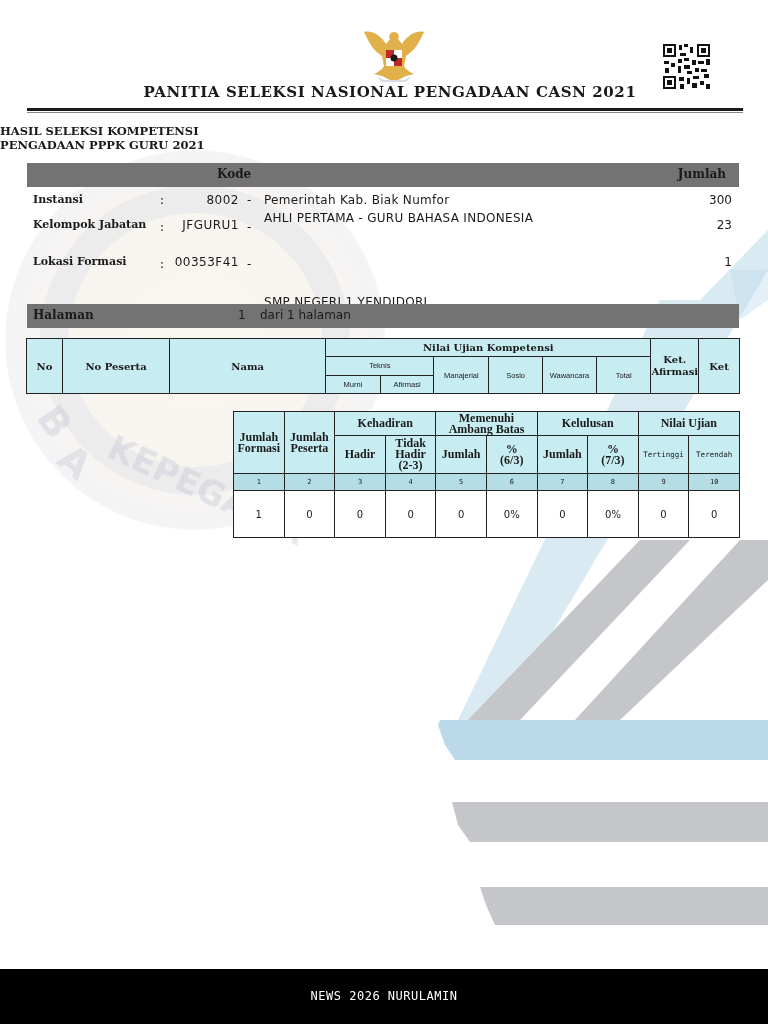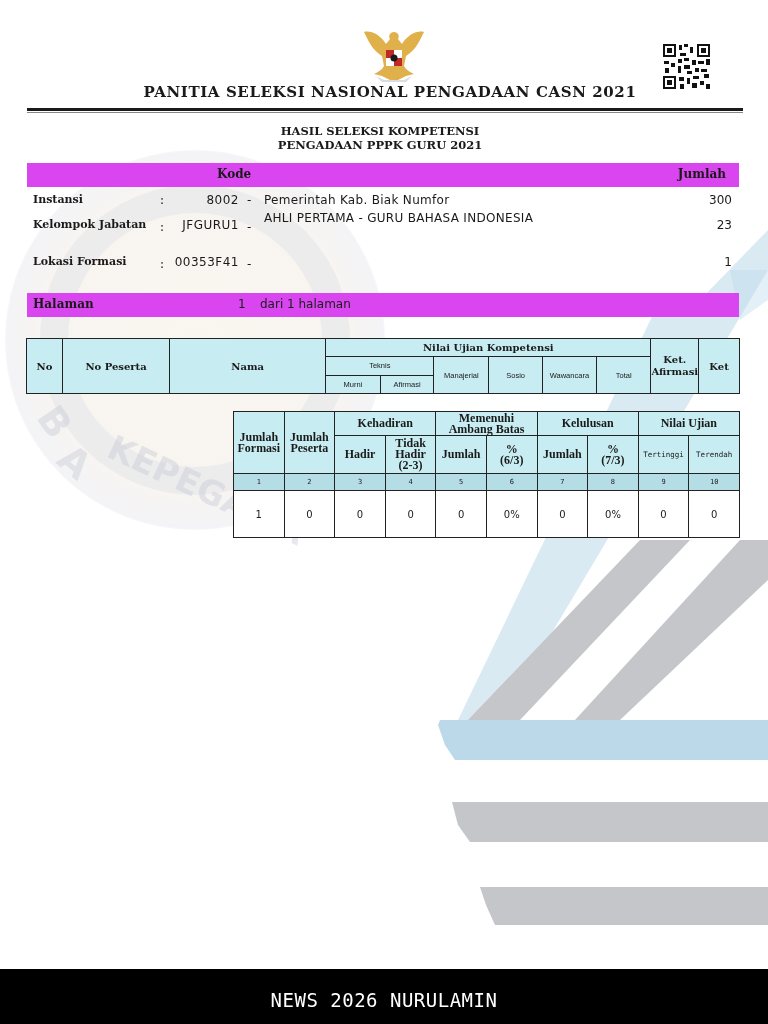--- a/index.html
+++ b/index.html
@@ -13,54 +13,54 @@
 
   .stripe { position:absolute; }
 
   
   .emblem { left:362px; top:26px; width:64px; height:60px; }
   .qr { left:662px; top:43px; width:49px; height:47px; }
   .org-title { left:0; width:780px; top:83px; text-align:center; font-weight:bold; font-size:15px; letter-spacing:0.6px; font-family:"DejaVu Serif", serif; }
   .rule { left:27px; width:716px; top:108px; height:3px; background:#1a1a1a; }
   .rule2 { left:27px; width:716px; top:112px; height:1px; background:#888; }
 
-  .doc-title { left:0; width:760px; text-align:center; font-weight:bold; font-size:11.5px; }
+  .doc-title { left:0; width:760px; text-align:left; font-weight:bold; font-size:11.5px; }
   .t1 { top:124px; } .t2 { top:138px; }
 
-  .bar { background:#d946ef; position:absolute; left:27px; width:712px;text-align:center; }
+  .bar { background:#737373; position:absolute; left:27px; width:712px;text-align:center; }
   .kode-bar { top:163px; height:24px; }
   .kode-label { position:absolute; left:190px; top:4px; font-weight:bold; font-size:12px; }
   .jumlah-label { position:absolute; right:13px; top:4px; font-weight:bold; font-size:12px; }
 
   .info-label { position:absolute; left:33px; font-weight:bold; font-size:11px; }
   .info-colon { position:absolute; left:160px; font-size:12px; }
   .info-code { position:absolute; font-family:"DejaVu Sans", sans-serif; font-size:12px; letter-spacing:0.5px; width:66px; text-align:right; left:173px; }
   .info-dash { position:absolute; left:247px; font-size:12px; font-family:"DejaVu Sans", sans-serif; }
   .info-desc { position:absolute; left:264px; font-size:12px; font-family:"DejaVu Sans", sans-serif; letter-spacing:0.3px; }
   .info-num { position:absolute; right:36px; font-size:12px; font-family:"DejaVu Sans", sans-serif; text-align:right; }
 
-  .hal-bar { top:293px; height:24px; }
+  .hal-bar { top:304px; height:24px; }
   .hal-label { position:absolute; left:6px; top:4px; font-weight:bold; font-size:12px; }
   .hal-num { position:absolute; left:211px; top:4px; font-size:12px; font-family:"DejaVu Sans", sans-serif; }
   .hal-text { position:absolute; left:233px; top:4px; font-size:12px; font-family:"DejaVu Sans", sans-serif; }
 
   table { border-collapse:collapse; position:absolute; }
   td, th { border:1.5px solid #222; background:#c7ecf1; text-align:center; vertical-align:middle; padding:0; font-family:"DejaVu Serif", serif; color:#1a1a1a; }
   .main-tbl { left:26px; top:338px; width:714px; height:56px; }
   .main-tbl th { font-weight:bold; font-size:10px; }
   .main-tbl .sm { font-weight:normal; font-size:7.5px; font-family:Liberation Sans, sans-serif; }
 
   .sum-tbl { left:233px; top:411px; width:507px; }
   .sum-tbl th { font-weight:bold; font-size:12px; line-height:11px;font-family:Liberation Serif, serif; }
   .sum-tbl .sm { font-weight:normal; font-size:7.5px; font-family:"DejaVu Sans Mono", monospace; }
   .sum-tbl .idx td { background:#b5dde5; font-size:7px; height:16px; font-family:"DejaVu Sans Mono", monospace; }
   .sum-tbl .vals td { background:#ffffff; height:46px; font-size:10px; font-family:"DejaVu Sans", sans-serif; }
 
   .footer { left:0; top:969px; width:768px; height:55px; background:#000; }
-  .footer-text { position:absolute; left:0; width:768px; top:20px; text-align:center; color:#fff; font-family:"DejaVu Sans Mono", monospace; font-size:19px; letter-spacing:0.5px; }
+  .footer-text { position:absolute; left:0; width:768px; top:20px; text-align:center; color:#fff; font-family:"DejaVu Sans Mono", monospace; font-size:12px; letter-spacing:0.5px; }
 </style>
 </head>
 <body>
 
 <div>
   <div class="wm-circle"></div>
   <div class="wm-ring"></div>
   <div class="wm-text" style="left:40px;top:400px;transform:rotate(55deg);">B</div>
   <div class="wm-text" style="left:60px;top:440px;transform:rotate(40deg);">A</div>
   <div class="wm-text" style="left:100px;top:470px;transform:rotate(25deg);font-size:34px;">KEPEGAWA</div>

